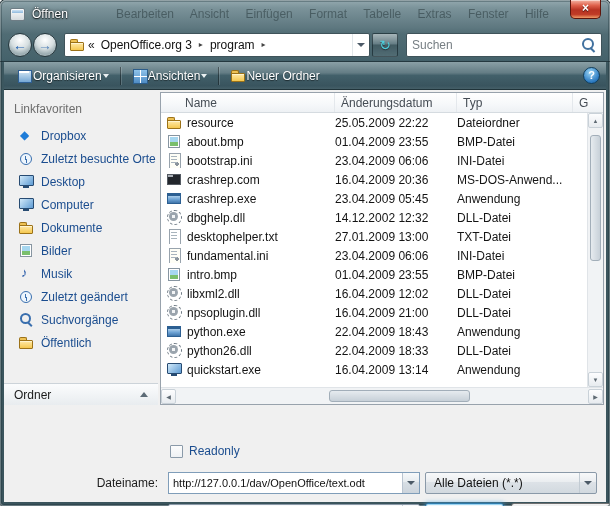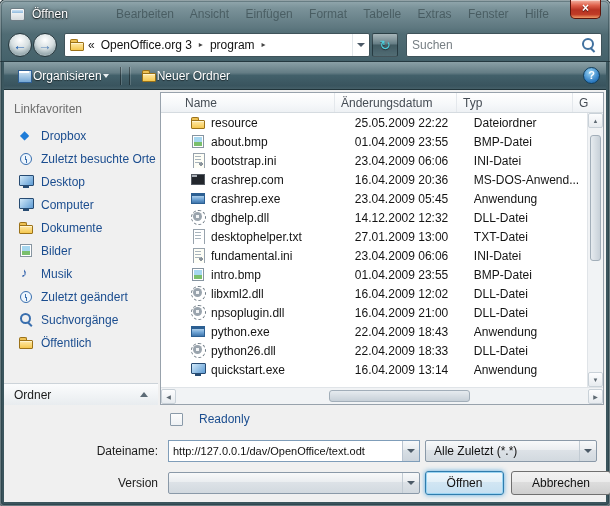--- a/index.html
+++ b/index.html
@@ -96,40 +96,40 @@
   .listpanel{ flex:1; margin:2px 2px 0 2px; background:#fff; border:1px solid #98a2ac; position:relative; overflow:hidden; }
   .list-header{ display:flex; height:20px; background:linear-gradient(#ffffff,#f6f8fa 60%,#eef1f4); border-bottom:1px solid #d5dbe0; color:#454c54; }
   .hcell{ display:flex; align-items:center; padding-left:6px; border-right:1px solid #e4e8ec; cursor:default; }
   .hcell.name{ width:174px; padding-left:24px; }
   .hcell.date{ width:122px; }
   .hcell.type{ width:116px; }
   .hcell.size{ flex:1; border-right:none; }
   .list-body{ position:absolute; top:20px; left:0; right:16px; bottom:17px; overflow:hidden; }
   .row{ display:flex; height:19px; align-items:center; color:#141414; cursor:default; }
   .cell{ overflow:hidden; white-space:nowrap; }
-  .cell.name{ width:174px; display:flex; align-items:center; gap:5px; padding-left:5px;margin-left:24px; }
+  .cell.name{ width:174px; display:flex; align-items:center; gap:5px; padding-left:5px; }
   .cell.date{ width:122px; }
   .cell.type{ width:116px; }
   .cell.size{ flex:1; }
 
   
   .vscroll{ position:absolute; top:20px; right:0; bottom:17px; width:16px; background:#f1f3f5; border-left:1px solid #e0e4e8; }
   .vscroll .arrow{ position:absolute; left:0; width:15px; height:15px; text-align:center; font-size:6px; line-height:15px; color:#5f6a73; background:linear-gradient(#fdfdfe,#e7ebef); border:1px solid #c9d1d8; border-radius:2px; }
   .vscroll .up{ top:0; }
   .vscroll .down{ bottom:0; }
   .vthumb{ position:absolute; left:2px; right:2px; top:22px; height:46%; background:linear-gradient(90deg,#e6ebef,#c7d0d8); border:1px solid #a2aeb9; border-radius:3px; }
   .hscroll{ position:absolute; left:0; right:0; bottom:0; height:17px; background:#f1f3f5; border-top:1px solid #e0e4e8; }
   .hscroll .arrow{ position:absolute; top:1px; width:15px; height:15px; text-align:center; font-size:6px; line-height:15px; color:#5f6a73; background:linear-gradient(#fdfdfe,#e7ebef); border:1px solid #c9d1d8; border-radius:2px; }
   .hscroll .left{ left:0; }
   .hscroll .right{ right:0; }
   .hthumb{ position:absolute; top:2px; height:12px; left:38%; width:32%; background:linear-gradient(#e6ebef,#c7d0d8); border:1px solid #a2aeb9; border-radius:3px; }
 
   
   .footer{ flex:1; padding-top:5px; }
-  .readonly-row{ display:flex; align-items:center; gap:16px; padding-left:166px; height:18px; }
+  .readonly-row{ display:flex; align-items:center; gap:6px; padding-left:166px; height:18px;margin-top:32px; }
   .checkbox{ appearance:none; -webkit-appearance:none; width:13px; height:13px; background:linear-gradient(#fcfcfc,#eef1f4); border:1px solid #8a9aa9; border-radius:1px; }
   .readonly-label{ color:#1b4d8f; }
   .frow{ display:flex; align-items:center; margin-top:9px; height:28px; }
   .vrow{ display:flex; align-items:center; margin-top:6px; height:24px; }
   .flabel{ width:164px; flex:0 0 164px; text-align:right; padding-right:10px; color:#1c1c1c; }
   .combo{ width:252px; flex:0 0 252px; height:22px; border:1px solid #7f9db9; background:#fff; display:flex; align-items:stretch; }
   .combo input{ flex:1; min-width:0; border:none; outline:none; padding:0 4px; font:11px "Liberation Sans","DejaVu Sans",sans-serif; color:#111; }
   .combo-btn{ width:17px; flex:0 0 17px; border-left:1px solid #b9c4d0; background:linear-gradient(#f7f9fa,#e6ebef 45%,#d8dfe5 46%,#ccd4dc); display:flex; align-items:center; justify-content:center; }
   .caret-dark{ width:0; height:0; border-left:4px solid transparent; border-right:4px solid transparent; border-top:4px solid #4c5a67; }
   .typecombo{
@@ -234,20 +234,25 @@
 
   <div class="client">
 
     <div class="toolbar">
       <div class="tb-btn">
         <span class="icn" data-icon="organize"></span>
         <span>Organisieren</span>
         <span class="caret-down"></span>
       </div>
       <div class="tb-sep"></div>
+      <div class="tb-btn">
+        <span class="icn" data-icon="views"></span>
+        <span>Ansichten</span>
+        <span class="caret-down"></span>
+      </div>
       <div class="tb-sep"></div>
       <div class="tb-btn">
         <span class="icn" data-icon="folder"></span>
         <span>Neuer Ordner</span>
       </div>
       <div class="help-btn">?</div>
     </div>
 
     <div class="main">
 
@@ -457,21 +462,21 @@
       </div>
       <div class="frow">
         <span class="flabel">Dateiname:</span>
         <div class="combo">
           <input type="text" value="http://127.0.0.1/dav/OpenOffice/text.odt" style="">
           <span class="combo-btn">
               <span class="caret-dark"></span>
             </span>
         </div>
         <div class="typecombo">
-          <span>Alle Zuletzt (*.*)</span>
+          <span>Alle Dateien (*.*)</span>
           <span class="caretwrap">
               <span class="caret-dark"></span>
             </span>
         </div>
       </div>
       <div class="vrow">
         <span class="flabel">Version</span>
         <div class="vcombo">
           <span class="caretwrap">
               <span class="caret-dark"></span>

